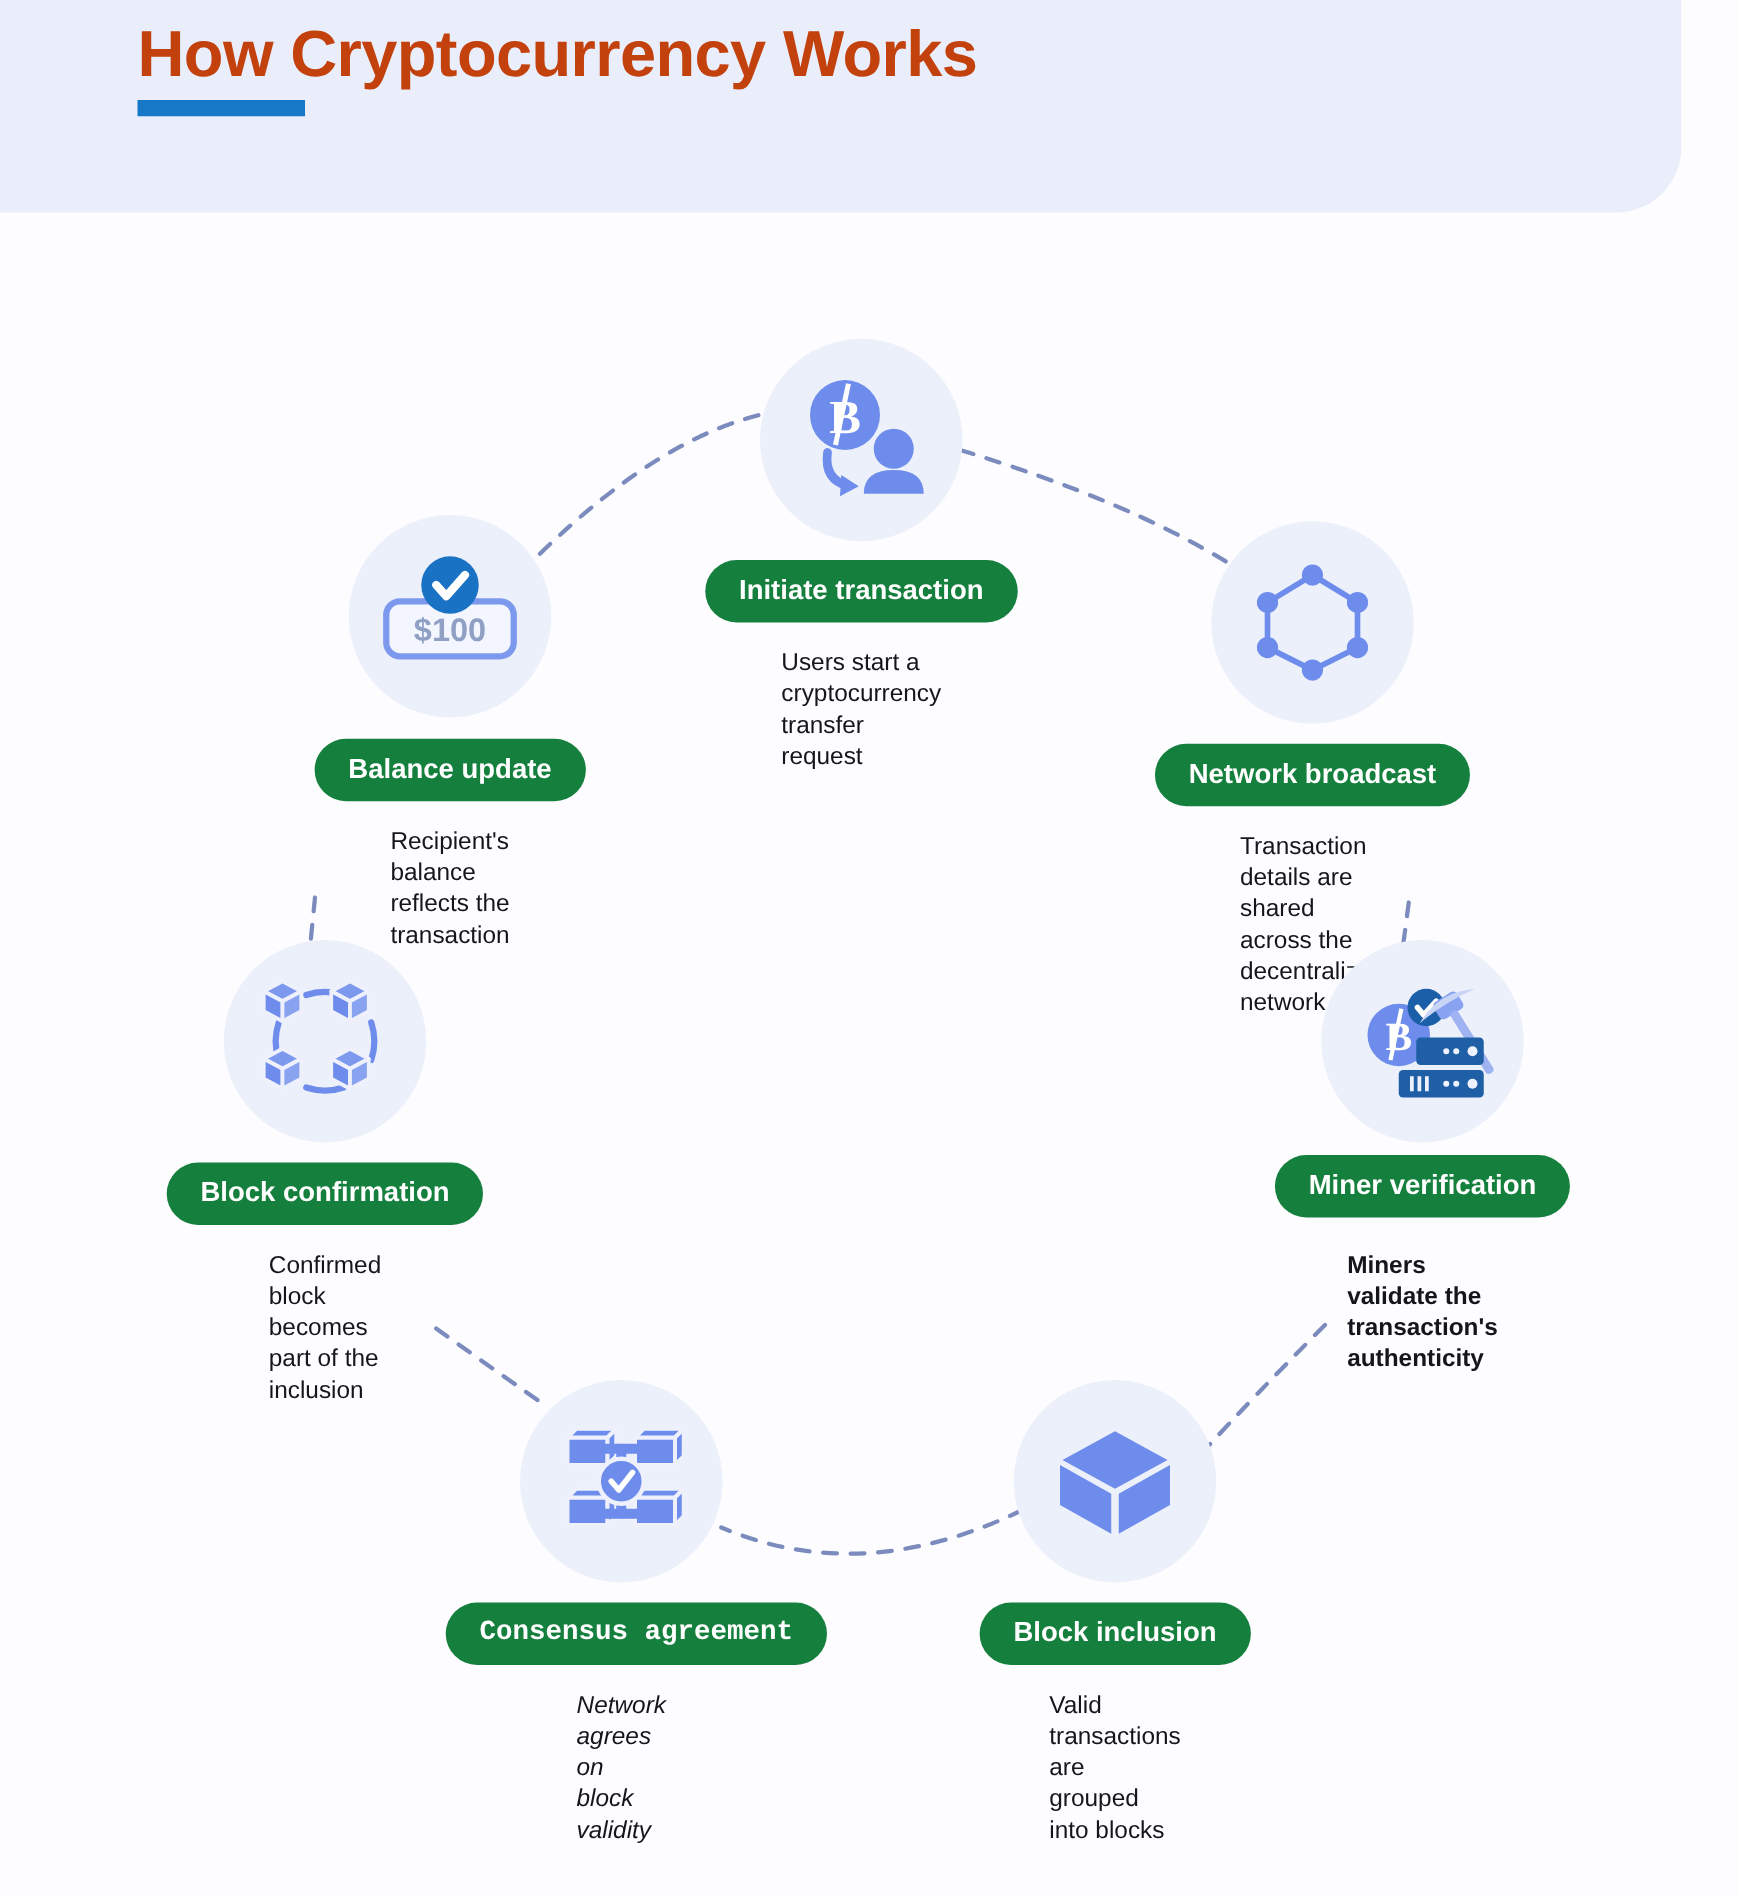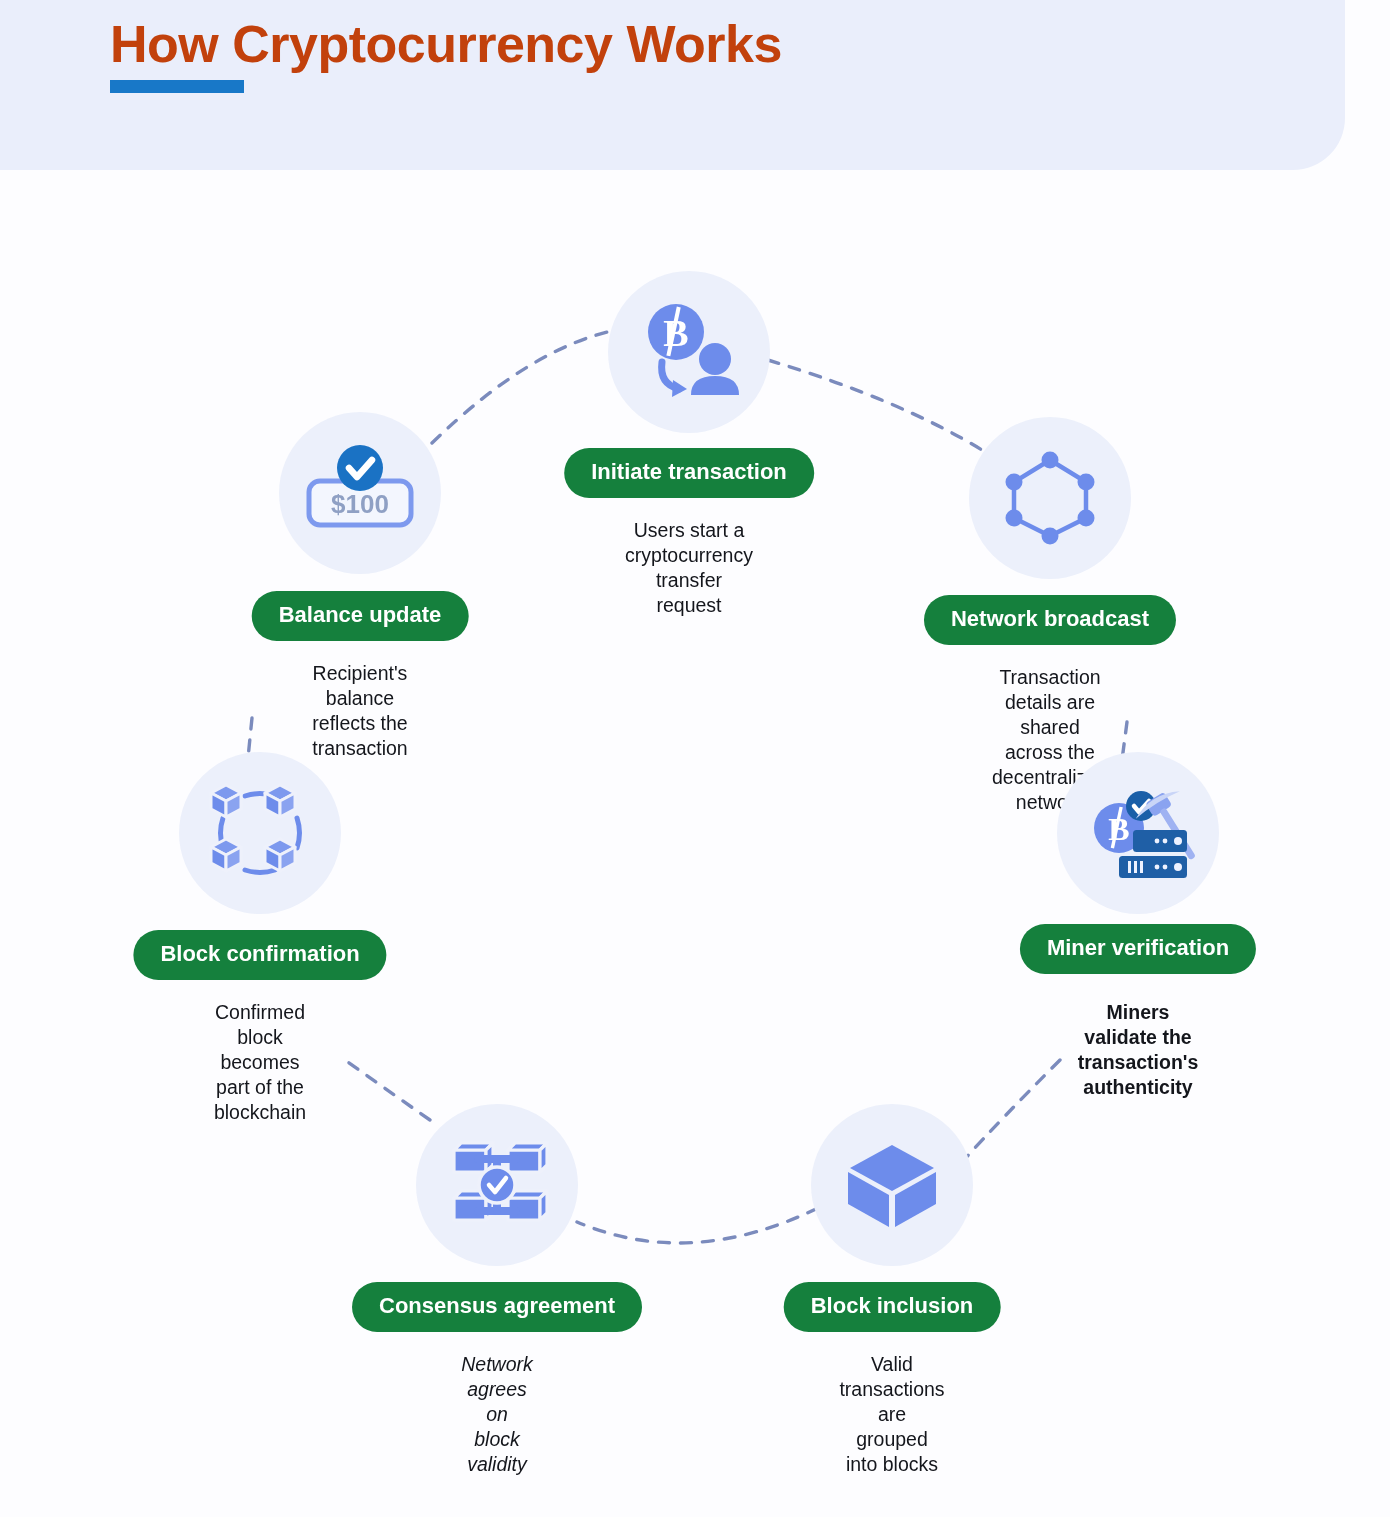--- a/index.html
+++ b/index.html
@@ -55,21 +55,20 @@
     border-radius:26px;
     white-space:nowrap;
     line-height:1;
   }
   .desc {
     position:absolute;
     transform:translateX(-50%);
     color:#14161c;
     font-size:19.5px;
     line-height:1.28;
-    text-align:center;
     white-space:pre-line;
   }
 </style>
 </head>
 <body>
 
 <div id="header-band"></div>
 <div id="page-title">How Cryptocurrency Works</div>
 <div id="title-underline"></div>
 
@@ -190,21 +189,21 @@
         </g>
         <g stroke="#6d8ceb" stroke-width="8" fill="none" stroke-linecap="round">
           <path d="M40 33 h38"></path>
           <path d="M40 85 h38"></path>
           <path d="M59 33 v52"></path>
         </g>
         <circle cx="59" cy="59" r="18" fill="#6d8ceb" stroke="#eef1fb" stroke-width="3.5"></circle>
         <path d="M51 59 l6 7 l11 -14" stroke="#ffffff" stroke-width="4.5" fill="none" stroke-linecap="round" stroke-linejoin="round"></path>
       </svg>
     </div>
-    <div class="pill" style="left:0px; top:97px;">Consensus agreement</div>
+    <div class="pill" style="left:12px; top:97px;font-family:Liberation Mono, monospace;">Consensus agreement</div>
     <div class="desc" style="left:0px; top:167px;font-style:italic;">Network agrees on block validity</div>
   </div>
 
   <div class="node" style="left:260px; top:833px;">
     <div class="icon-circle lg">
       <svg width="118" height="118" viewBox="0 0 118 118">
         <g stroke="#6d8ceb" stroke-width="5" fill="none" stroke-linecap="round">
           <path d="M44 22 q15 -5 30 0"></path>
           <path d="M96 44 q5 15 0 30"></path>
           <path d="M74 96 q-15 5 -30 0"></path>
@@ -229,21 +228,21 @@
           <g transform="translate(64,64)">
             <path d="M0 9 L 15 1 L 30 9 L 15 17 Z" fill="#7d99ee"></path>
             <path d="M0 9 L 15 17 L 15 33 L 0 25 Z" fill="#6d8ceb"></path>
             <path d="M30 9 L 15 17 L 15 33 L 30 25 Z" fill="#8aa3f0"></path>
           </g>
         </g>
       </svg>
     </div>
     <div class="pill" style="left:0px; top:97px;">Block confirmation</div>
     <div class="desc" style="left:0px; top:167px;">Confirmed block becomes
-part of the blockchain</div>
+part of the inclusion</div>
   </div>
 
   <div class="node" style="left:360px; top:493px;">
     <div class="icon-circle lg">
       <svg width="140" height="120" viewBox="0 0 140 120">
         <rect x="19" y="48" width="102" height="44" rx="11" fill="#f3f6fe" stroke="#7d99ee" stroke-width="5"></rect>
         <text x="70" y="80" text-anchor="middle" font-size="26" font-weight="bold" fill="#8fa0c4" font-family="Liberation Sans, sans-serif">$100</text>
         <circle cx="70" cy="35" r="23" fill="#1a72c4"></circle>
         <path d="M59 35 l8 9 l15 -17" stroke="#ffffff" stroke-width="6.5" fill="none" stroke-linecap="round" stroke-linejoin="round"></path>
       </svg>

